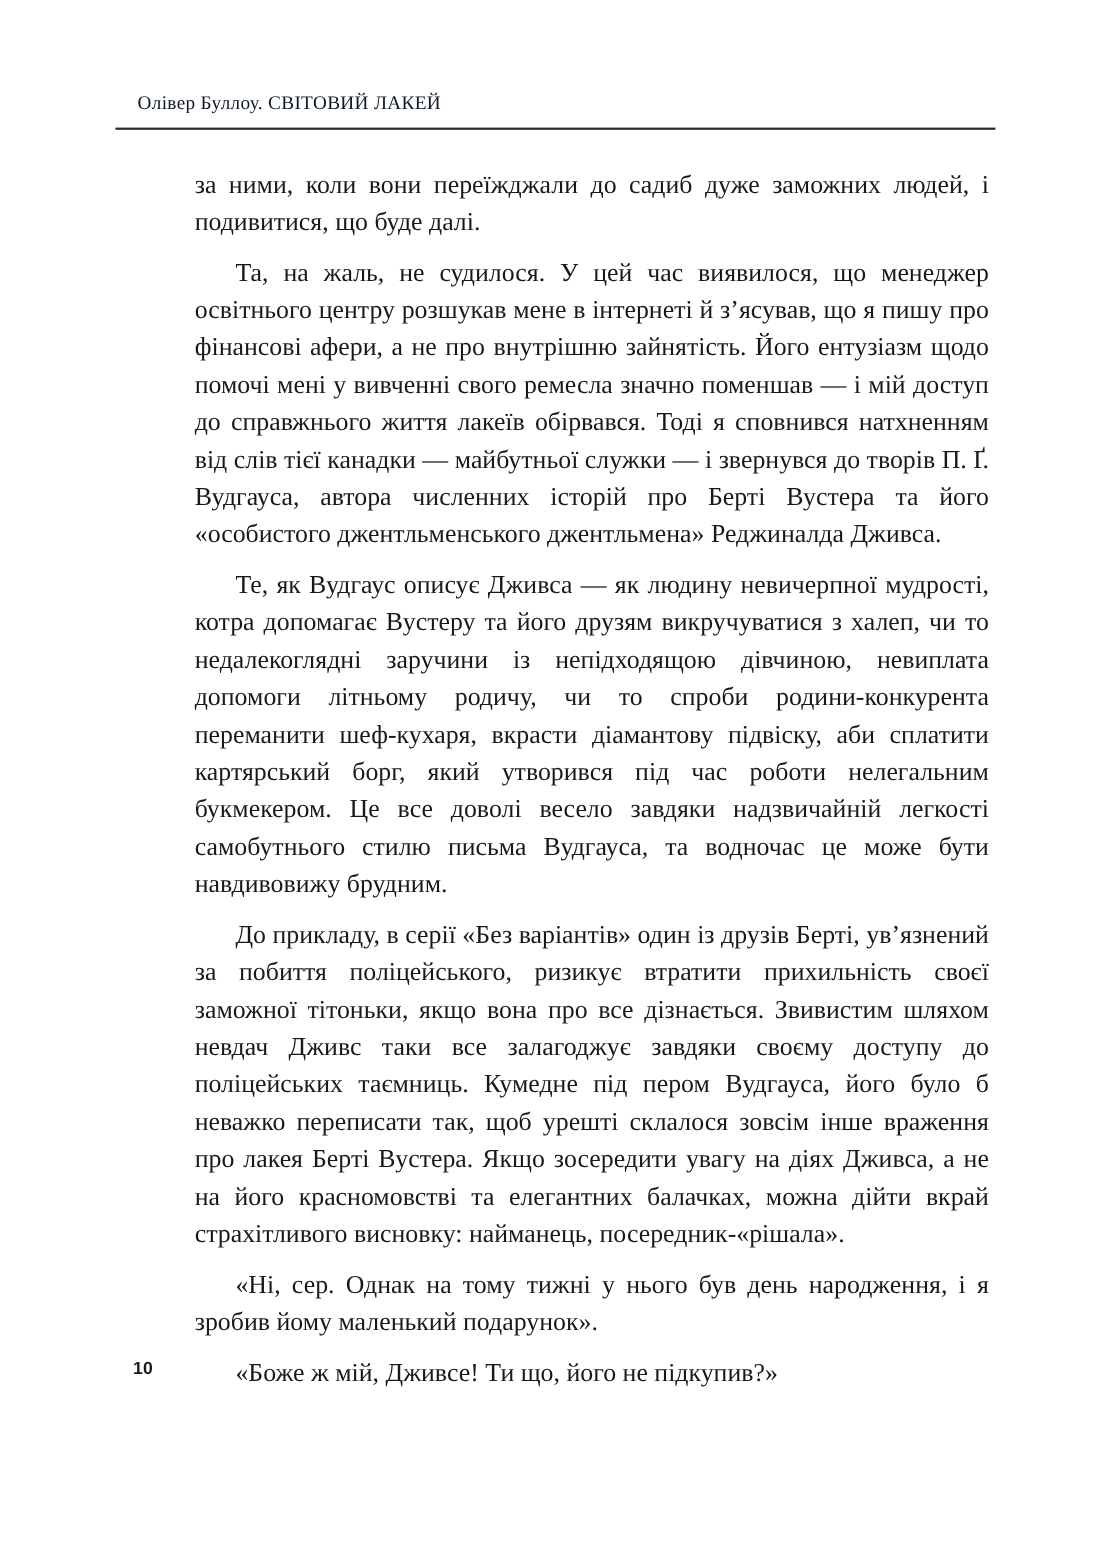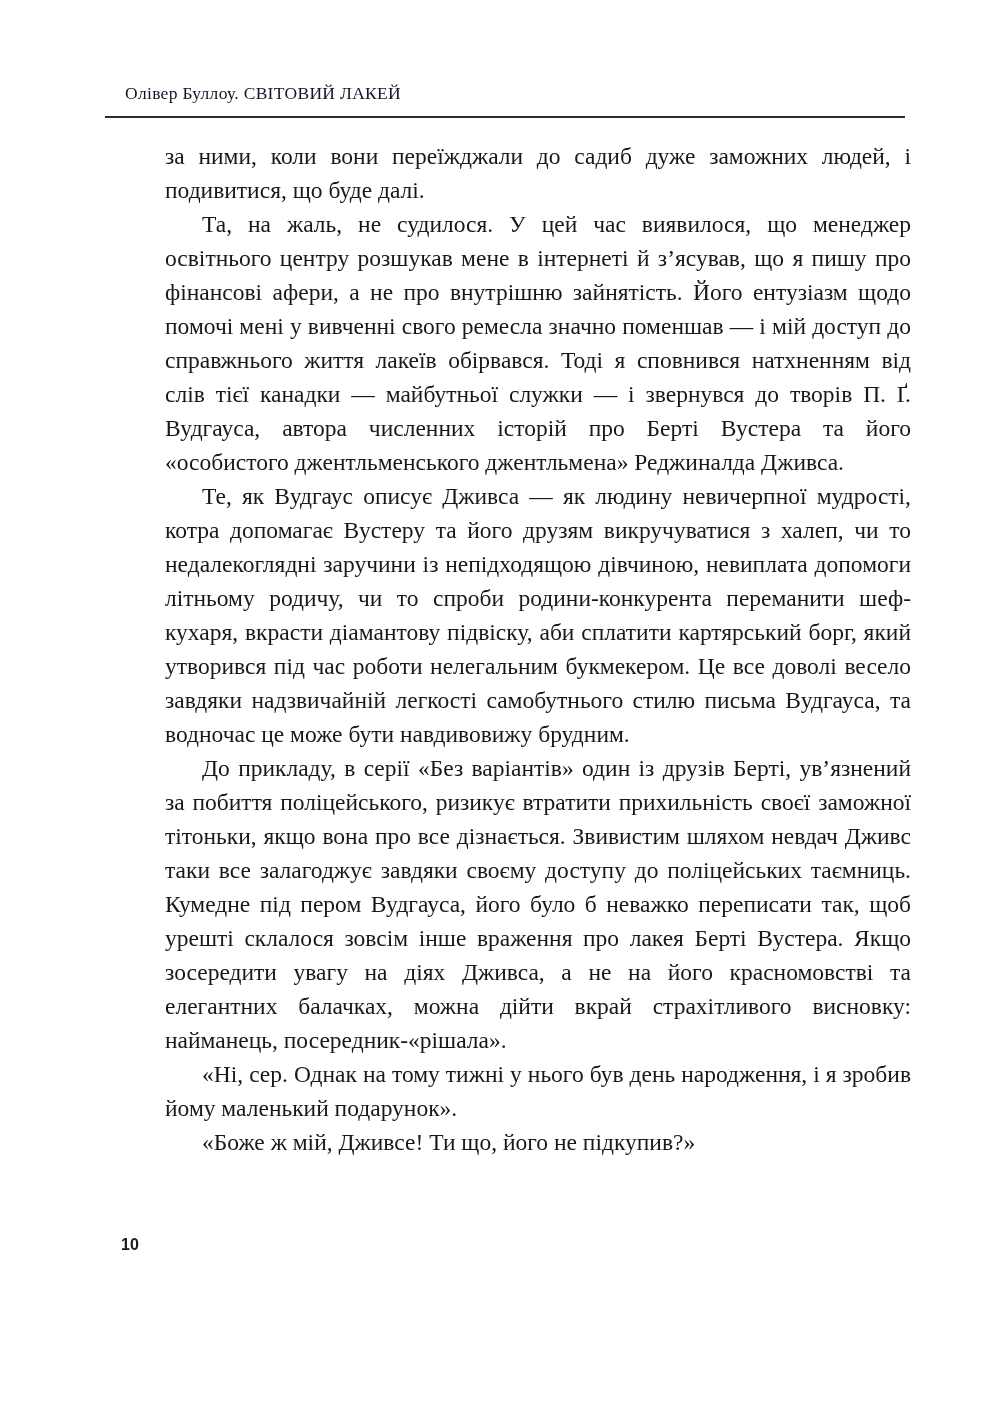--- a/index.html
+++ b/index.html
@@ -39,21 +39,21 @@
     position: absolute;
     left: 165px;
     top: 139px;
     width: 746px;
     font-size: 23.5px;
     line-height: 34px;
     text-align: justify;
     color: #181818;
   }
   .page-body p.para {
-    margin: 0;
+    margin: 12px;
     padding: 0;
   }
   .page-body p.para.indent {
     text-indent: 37px;
   }
   .page-number {
     position: absolute;
     left: 121px;
     top: 1236px;
     font-size: 16px;

